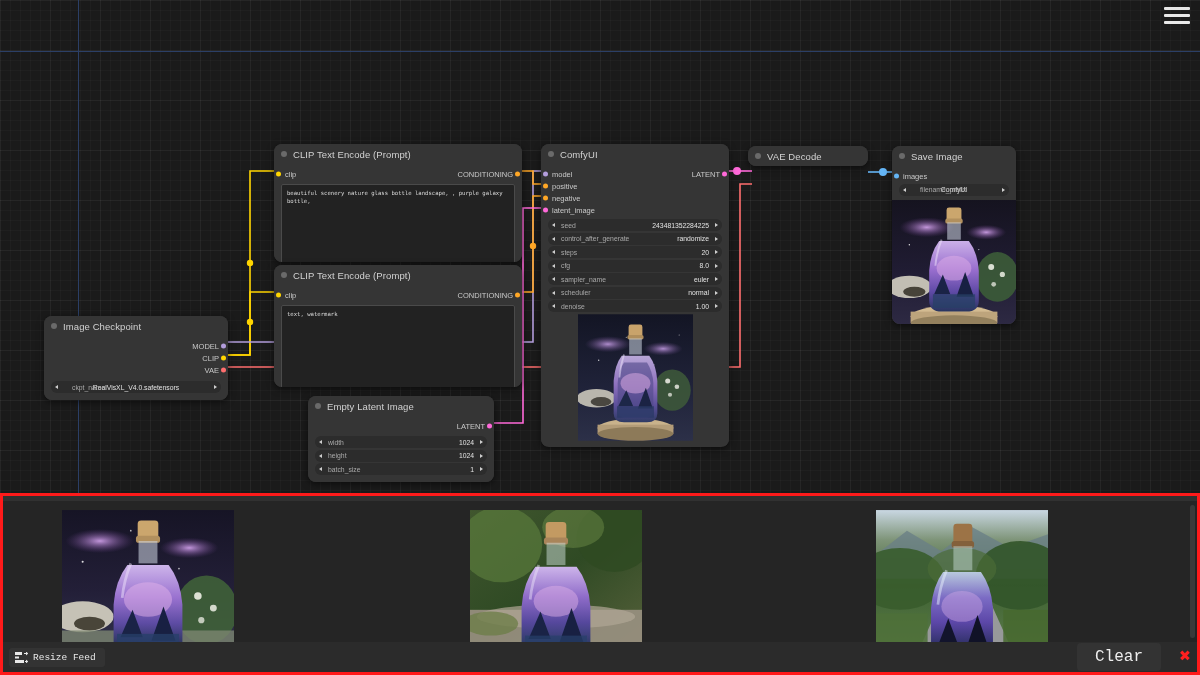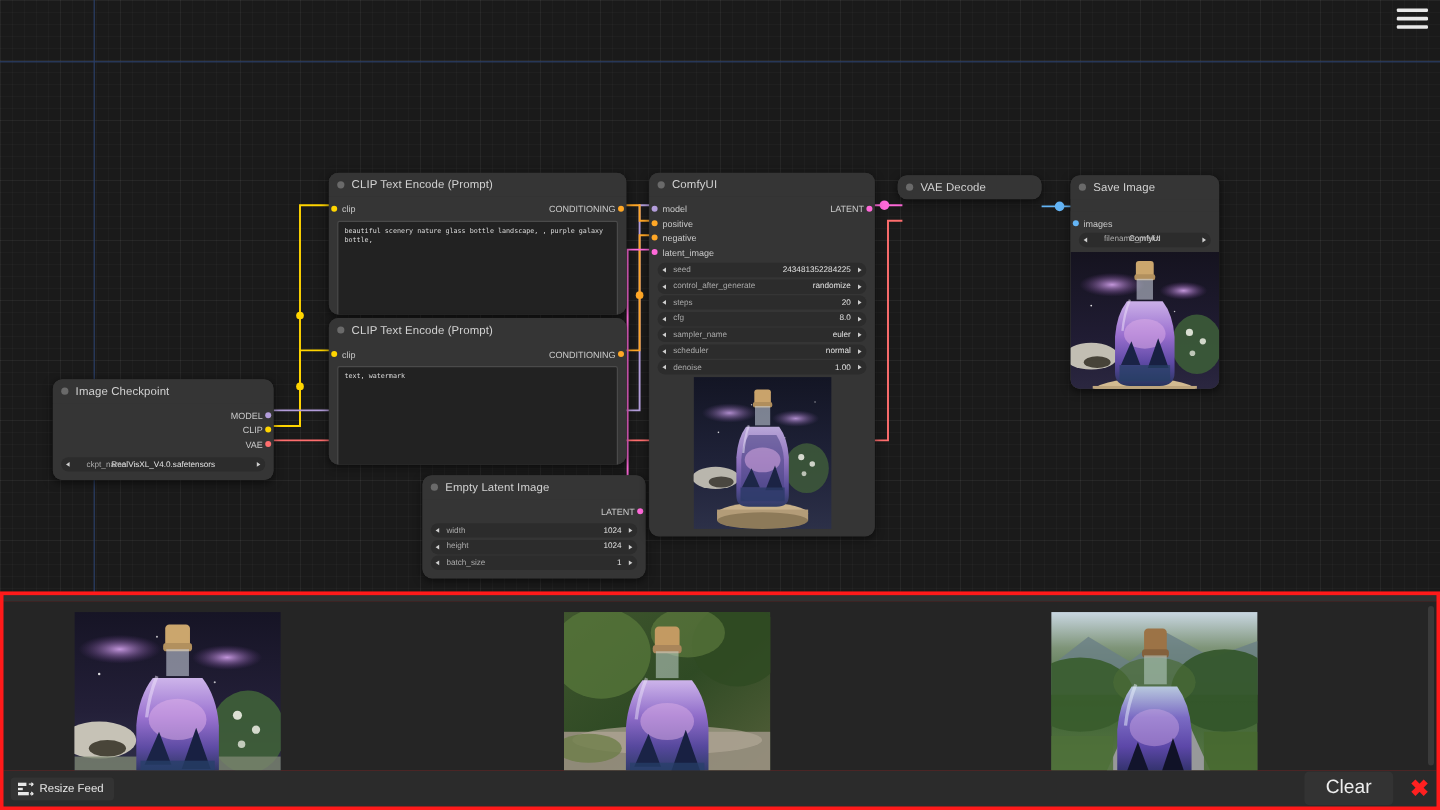--- a/index.html
+++ b/index.html
@@ -132,22 +132,22 @@
     width: 26px; height: 22px;
     display: flex; flex-direction: column; justify-content: center; gap: 4px;
     cursor: pointer;
   }
   #hamburger span { display: block; height: 3px; background: #e8e8e8; border-radius: 1px; }
 
   
   #feed {
     position: absolute; left: 0; bottom: 0; width: 1200px; height: 182px;
     border: 3px solid #ff1a1a;
-    background: #b91c1c;
-    display: flex; flex-direction: column;
+    background: #14b8a6;
+    display: flex; flex-direction: column; font-family: Liberation Mono, monospace;
   }
   #feed-strip {
     position: relative;
     flex: 1;
     background: #252525;
     overflow: hidden;
     display: flex;
     align-items: flex-start;
     padding-top: 9px;
   }
@@ -283,21 +283,21 @@
       <div class="slot-row">
         <span class="dot in" style="background:#FFD500;"></span>
         <span class="slot-label-in">clip</span>
         <span style="margin-left:auto;">CONDITIONING</span>
         <span class="dot out" style="background:#FFA726;"></span>
       </div>
       <div class="textarea" style="height:84px;">text, watermark</div>
     </div>
   </div>
 
-  <div class="node" style="left:308px; top:396px; width:186px;margin-left:44px;">
+  <div class="node" style="left:308px; top:396px; width:186px;">
     <div class="node-title">
       <span class="title-dot"></span>
       <span>Empty Latent Image</span>
     </div>
     <div class="node-body">
       <div class="slot-row out">
         <span>LATENT</span>
         <span class="dot out" style="background:#FF69D9;"></span>
       </div>
       <div class="widget" style="margin-top:4px;">
@@ -424,21 +424,21 @@
       <span class="title-dot"></span>
       <span>VAE Decode</span>
     </div>
   </div>
 
   <div class="node" style="left:892px; top:146px; width:124px; height:178px;">
     <div class="node-title">
       <span class="title-dot"></span>
       <span>Save Image</span>
     </div>
-    <div class="node-body" style="padding-bottom:0;margin-top:10px;">
+    <div class="node-body" style="padding-bottom:0;">
       <div class="slot-row">
         <span class="dot in" style="background:#64B5F6;"></span>
         <span class="slot-label-in">images</span>
       </div>
       <div class="widget centered">
         <span class="wname">filename_prefix</span>
         <span class="wval">ComfyUI</span>
       </div>
       <svg class="node-img bottle-scene" width="124" height="129" viewBox="0 0 100 104" style="margin-top:4px;">
         <defs>

